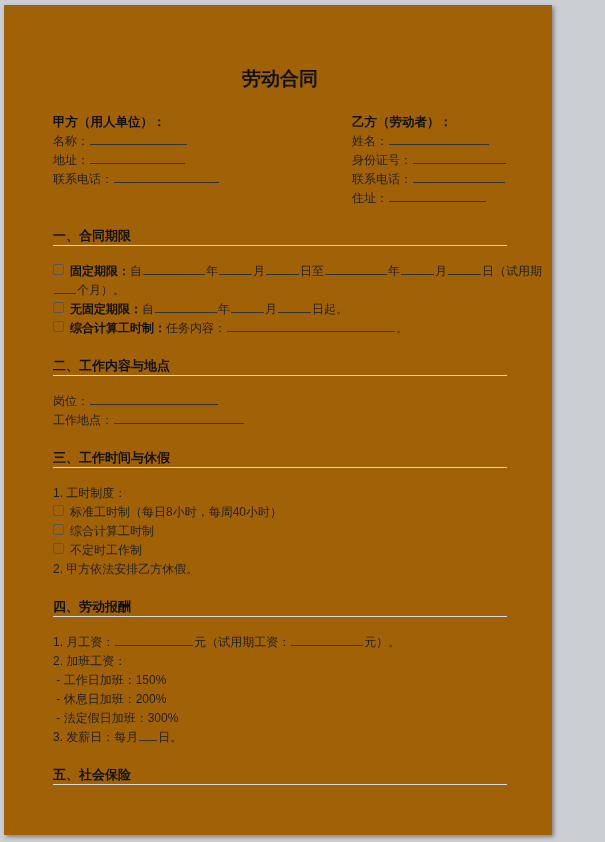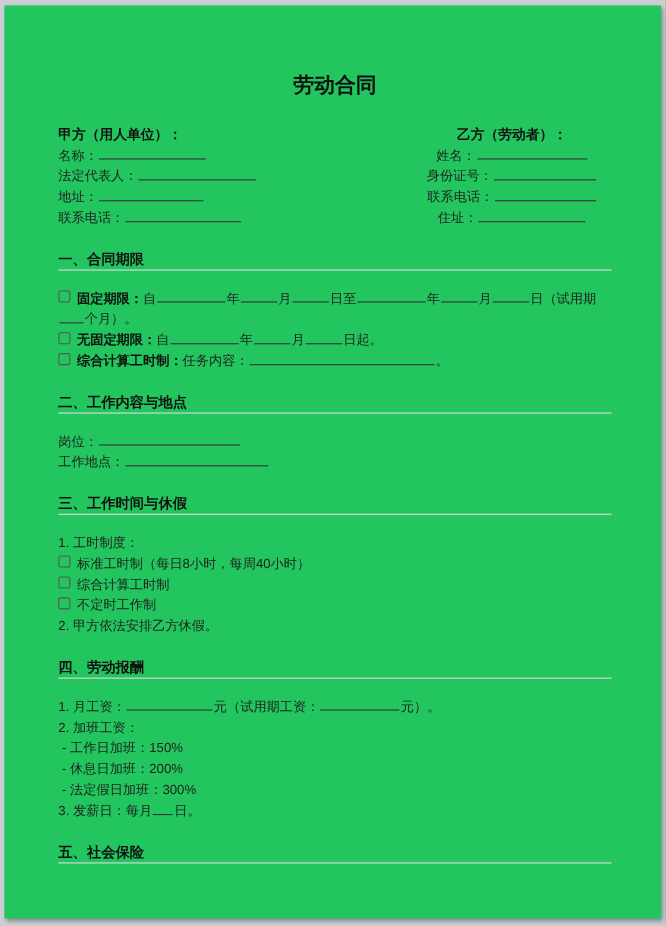--- a/index.html
+++ b/index.html
@@ -5,38 +5,38 @@
   html, body {
     margin: 0; padding: 0;
     width: 605px; height: 842px;
     background: #cbced3;
     overflow: hidden;
     font-family: "Liberation Sans", "DejaVu Sans", sans-serif;
   }
   .page {
     position: absolute;
     left: 4px; top: 5px;
-    width: 597px; height: 830px;
+    width: 548px; height: 830px;
     box-sizing: border-box;
-    background: #22c55e;
+    background: #a16207;
     box-shadow: 2px 2px 4px rgba(70,70,80,0.55);
     padding: 0 45px 0 49px;
     color: #1f1f1f;
   }
   .doc-title {
     margin-top: 63px;
     text-align: center;
     font-size: 19px;
     font-weight: 700;
     line-height: 21px;
     color: #111;
   }
   .parties { display: flex; margin-top: 24px; }
   .party { width: 322px; }
-  .party:last-child { width: auto; flex: 1; text-align: center; }
+  .party:last-child { width: auto; flex: 1; }
   .party-heading {
     font-weight: 700;
     font-size: 12.5px;
     line-height: 19px;
     color: #111;
     white-space: nowrap;
   }
   .field-line, .line {
     line-height: 19px;
     font-size: 12px;
@@ -69,21 +69,20 @@
 </style>
 </head>
 <body>
 
 <div class="page">
   <div class="doc-title">劳动合同</div>
   <div class="parties">
       <div class="party">
         <div class="party-heading">甲方（用人单位）：</div>
         <div class="field-line"><span>名称：</span><span class="blank" style="width: 97px;"></span></div>
-        <div class="field-line"><span>法定代表人：</span><span class="blank" style="width: 107px;"></span></div>
         <div class="field-line"><span>地址：</span><span class="blank" style="width: 95px;"></span></div>
         <div class="field-line"><span>联系电话：</span><span class="blank" style="width: 105px;"></span></div>
       </div>
       <div class="party">
         <div class="party-heading">乙方（劳动者）：</div>
         <div class="field-line"><span>姓名：</span><span class="blank" style="width: 100px;"></span></div>
         <div class="field-line"><span>身份证号：</span><span class="blank" style="width: 93px;"></span></div>
         <div class="field-line"><span>联系电话：</span><span class="blank" style="width: 92px;"></span></div>
         <div class="field-line"><span>住址：</span><span class="blank" style="width: 97px;"></span></div>
       </div>

